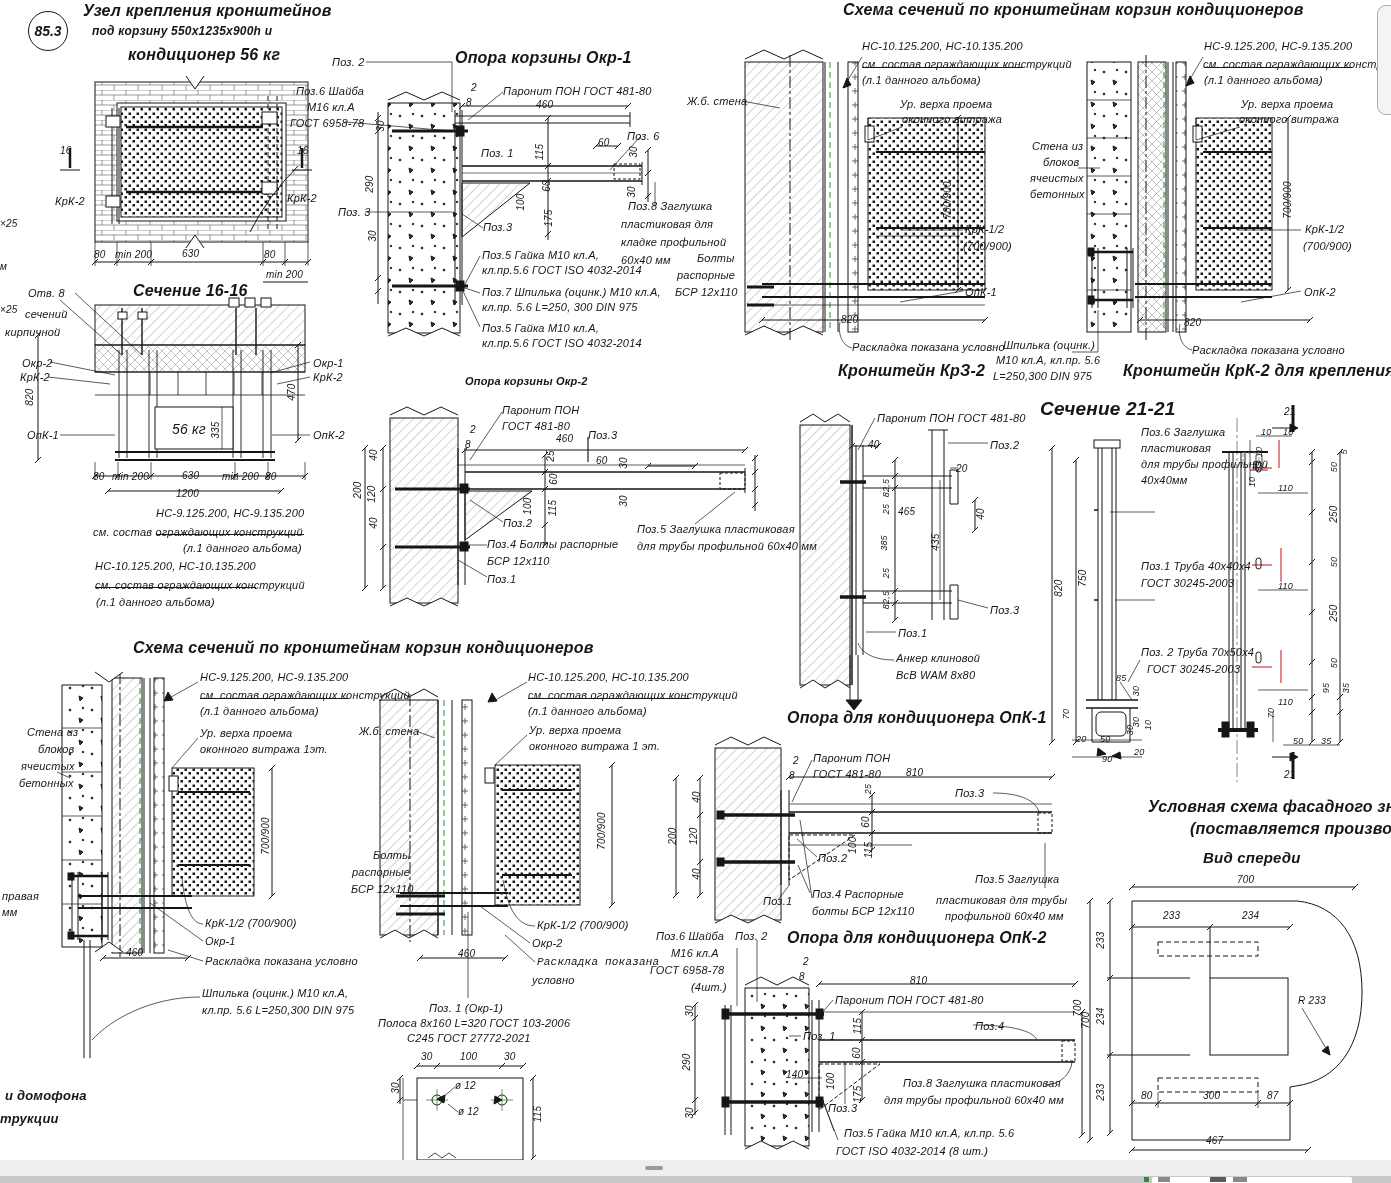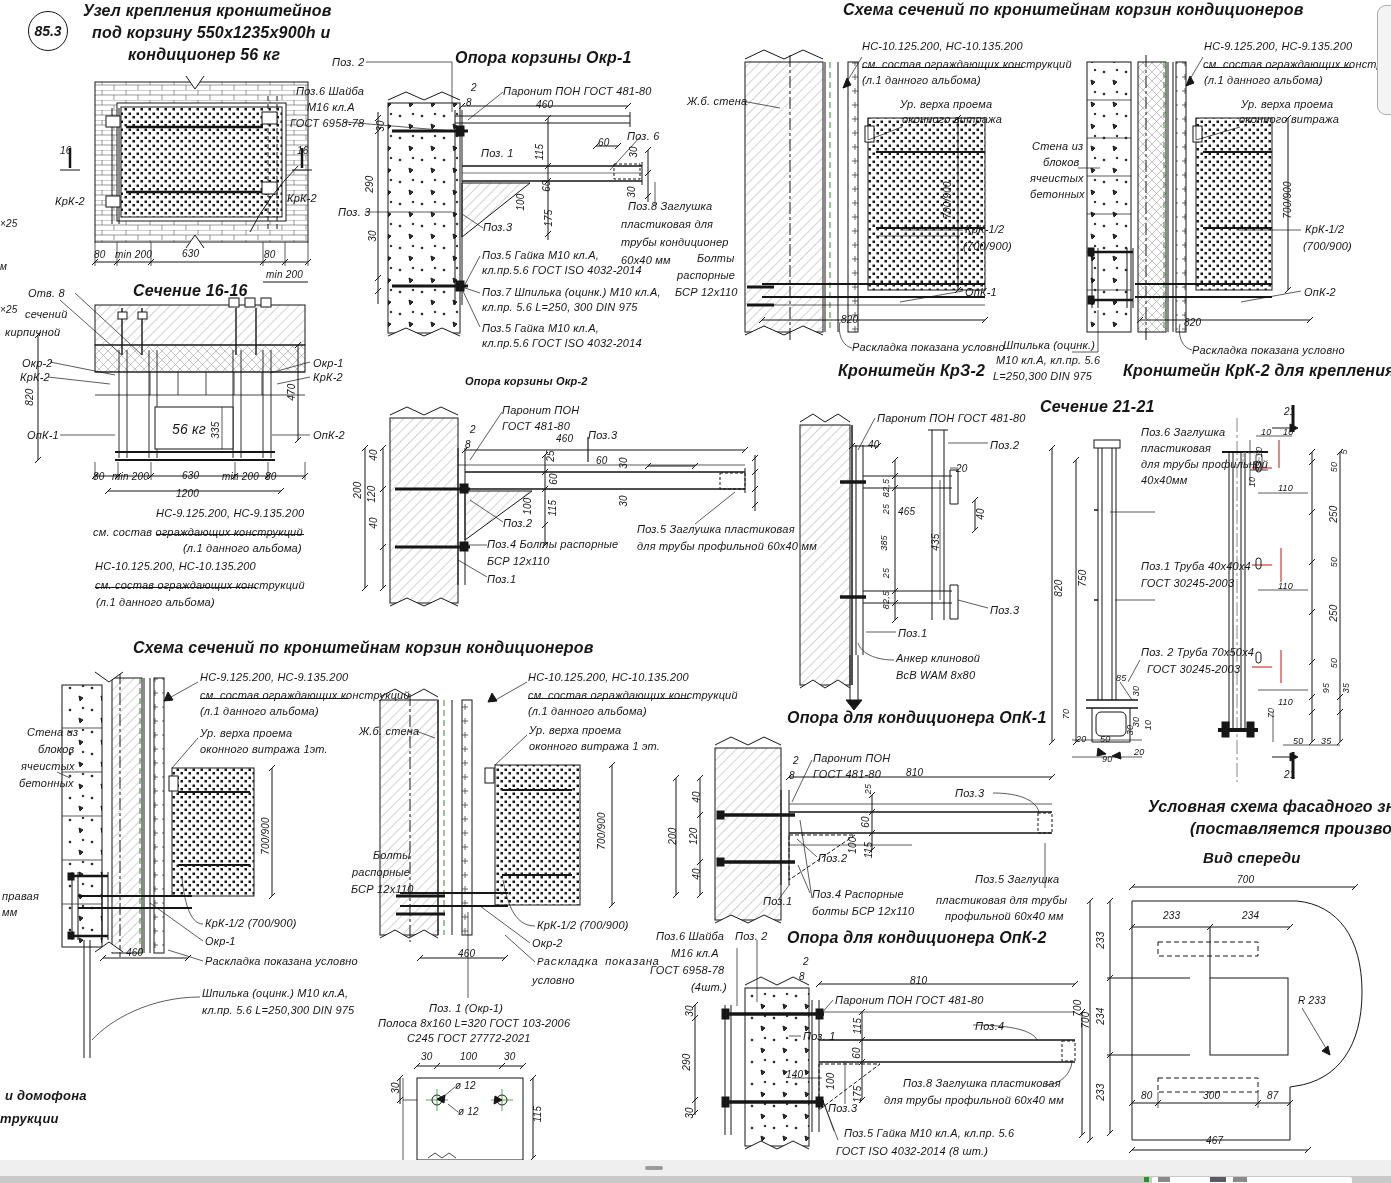--- a/index.html
+++ b/index.html
@@ -415,21 +415,21 @@
       <path d="M494 1104l8-4-7-4z" fill="#161616"></path>
       <path d="M428 1158l7-5 7 5 7-5 7 5" stroke-width="0.8"></path>
     </g>
   </svg>
 
   <div id="annotation-layer">
     <div id="detail-marker-circle">
       <span>85.3</span>
     </div>
   <span class="lbl b" style="left: 83px; top: 3px; font-size: 16px;">Узел крепления кронштейнов</span>
-      <span class="lbl b" style="left: 92px; top: 25px; font-size: 16px; text-align: center;">под корзину 550х1235х900h и</span>
+      <span class="lbl b" style="left: 92px; top: 25px; font-size: 12px; text-align: center;">под корзину 550х1235х900h и</span>
       <span class="lbl b" style="left: 128px; top: 47px; font-size: 16px;">кондиционер 56 кг</span>
       <span class="lbl" style="left: 60px; top: 146px; font-size: 10px;">16</span>
       <span class="lbl" style="left: 297px; top: 146px; font-size: 10px;">16</span>
       <span class="lbl" style="left: 55px; top: 196px;">КрК-2</span>
       <span class="lbl" style="left: 287px; top: 193px;">КрК-2</span>
       <span class="lbl" style="left: 94px; top: 250px; font-size: 10px;">80</span>
       <span class="lbl" style="left: 115px; top: 250px; font-size: 10px;">min 200</span>
       <span class="lbl" style="left: 182px; top: 249px; font-size: 10px;">630</span>
       <span class="lbl" style="left: 264px; top: 250px; font-size: 10px;">80</span>
       <span class="lbl" style="left: 266px; top: 270px; font-size: 10px;">min 200</span>
@@ -480,21 +480,21 @@
       <span class="lbl rot" style="left: 549px; top: 218px; font-size: 10px;">175</span>
       <span class="lbl rot" style="left: 634px; top: 152px; font-size: 10px;">30</span>
       <span class="lbl rot" style="left: 632px; top: 192px; font-size: 10px;">30</span>
       <span class="lbl rot" style="left: 381px; top: 126px; font-size: 10px;">30</span>
       <span class="lbl rot" style="left: 370px; top: 184px; font-size: 10px;">290</span>
       <span class="lbl rot" style="left: 373px; top: 236px; font-size: 10px;">30</span>
       <span class="lbl" style="left: 338px; top: 207px;">Поз. 3</span>
       <span class="lbl" style="left: 483px; top: 222px;">Поз.3</span>
       <span class="lbl" style="left: 628px; top: 201px;">Поз.8 Заглушка</span>
       <span class="lbl" style="left: 621px; top: 219px;">пластиковая для</span>
-      <span class="lbl" style="left: 621px; top: 237px;">трубы кондиционер</span>
+      <span class="lbl" style="left: 621px; top: 237px;">кладке профильной</span>
       <span class="lbl" style="left: 621px; top: 255px;">60х40 мм</span>
       <span class="lbl" style="left: 697px; top: 253px;">Болты</span>
       <span class="lbl" style="left: 677px; top: 270px;">распорные</span>
       <span class="lbl" style="left: 675px; top: 287px;">БСР 12х110</span>
       <span class="lbl" style="left: 482px; top: 250px;">Поз.5 Гайка М10 кл.А,</span>
       <span class="lbl" style="left: 482px; top: 265px;">кл.пр.5.6 ГОСТ ISO 4032-2014</span>
       <span class="lbl" style="left: 482px; top: 287px;">Поз.7 Шпилька (оцинк.) М10 кл.А,</span>
       <span class="lbl" style="left: 482px; top: 302px;">кл.пр. 5.6 L=250, 300 DIN 975</span>
       <span class="lbl" style="left: 482px; top: 323px;">Поз.5 Гайка М10 кл.А,</span>
       <span class="lbl" style="left: 482px; top: 338px;">кл.пр.5.6 ГОСТ ISO 4032-2014</span>
@@ -564,21 +564,21 @@
       <span class="lbl rot" style="left: 884px; top: 543px; font-size: 9px;">385</span>
       <span class="lbl rot" style="left: 886px; top: 573px; font-size: 9px;">25</span>
       <span class="lbl rot" style="left: 886px; top: 600px; font-size: 9px;">82,5</span>
       <span class="lbl" style="left: 898px; top: 507px; font-size: 10px;">465</span>
       <span class="lbl rot" style="left: 936px; top: 542px; font-size: 10px;">435</span>
       <span class="lbl rot" style="left: 981px; top: 514px; font-size: 10px;">40</span>
       <span class="lbl" style="left: 990px; top: 605px;">Поз.3</span>
       <span class="lbl" style="left: 898px; top: 628px;">Поз.1</span>
       <span class="lbl" style="left: 896px; top: 653px;">Анкер клиновой</span>
       <span class="lbl" style="left: 896px; top: 670px;">ВсВ WAM 8х80</span>
-      <span class="lbl b" style="left: 1040px; top: 399px; font-size: 16px;">Сечение 21-21</span>
+      <span class="lbl b" style="left: 1040px; top: 399px; font-size: 19px;">Сечение 21-21</span>
       <span class="lbl" style="left: 1284px; top: 407px; font-size: 10px;">21</span>
       <span class="lbl" style="left: 1284px; top: 770px; font-size: 10px;">21</span>
       <span class="lbl" style="left: 1141px; top: 427px;">Поз.6 Заглушка</span>
       <span class="lbl" style="left: 1141px; top: 443px;">пластиковая</span>
       <span class="lbl" style="left: 1141px; top: 459px;">для трубы профильной</span>
       <span class="lbl" style="left: 1141px; top: 475px;">40х40мм</span>
       <span class="lbl" style="left: 1261px; top: 428px; font-size: 9px;">10</span>
       <span class="lbl" style="left: 1283px; top: 428px; font-size: 9px;">10</span>
       <span class="lbl rot" style="left: 1259px; top: 452px; font-size: 9px;">10</span>
       <span class="lbl rot" style="left: 1256px; top: 466px; font-size: 9px;">30</span>

